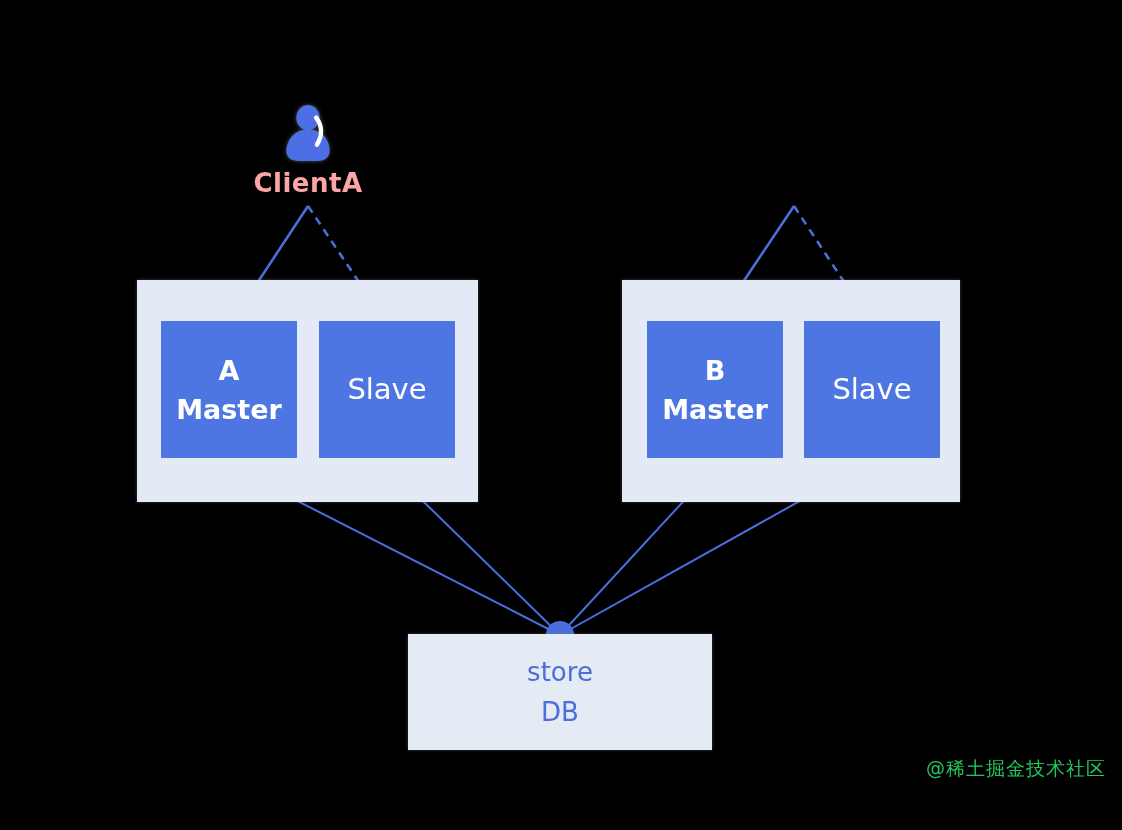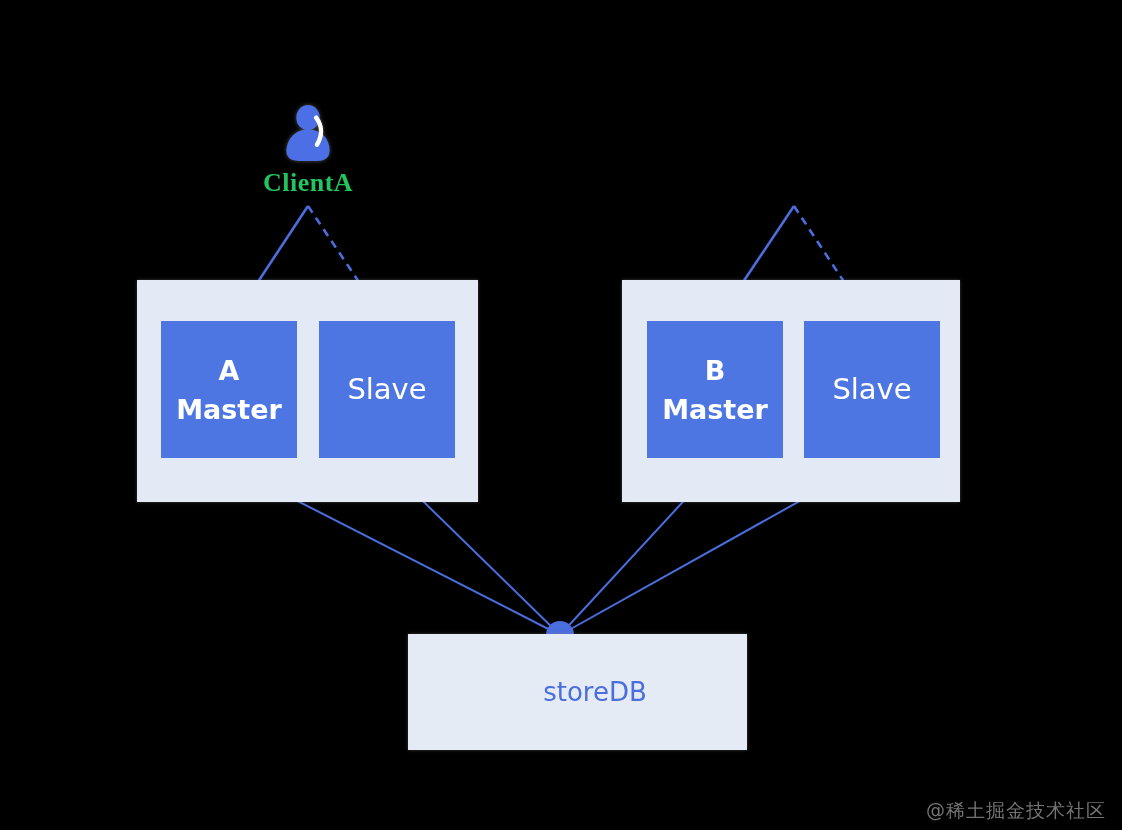--- a/index.html
+++ b/index.html
@@ -23,23 +23,22 @@
     display: block;
     margin: 0 auto;
     width: 54px;
     height: 60px;
     filter: drop-shadow(0 0 2px rgba(140,140,140,0.55));
   }
   .client-label {
     margin-top: 5px;
     font-size: 26px;
     font-weight: 700;
-    color: #22c55e;
+    color: #fca5a5;
     letter-spacing: 0.5px;
-    font-family: Liberation Serif, serif;
   }
 
   
   .cluster {
     position: absolute;
     background: #e4eaf5;
     box-shadow: 0 0 3px rgba(130,130,130,0.5);
   }
 
   
@@ -61,26 +60,25 @@
   
   .db {
     position: absolute;
     left: 408px;
     top: 634px;
     width: 304px;
     height: 116px;
     background: #e5ebf4;
     box-shadow: 0 0 3px rgba(130,130,130,0.5);
     display: flex;
-    flex-direction: row;
+    flex-direction: column;
     align-items: center;
     justify-content: center;
     color: #4a6edb;
     font-size: 26px;
-    padding-left: 35px;
   }
   .db .line { line-height: 40px; }
 
   
   svg.edges {
     position: absolute;
     left: 0; top: 0;
     pointer-events: none;
   }
   .edge {
@@ -88,22 +86,22 @@
     fill: none;
   }
   .edge.arrow  { stroke-width: 2.6px; }
   .edge.dashed { stroke-dasharray: 8 6; }
   .edge.thin   { stroke-width: 2px; }
 
   
   .watermark {
     position: absolute;
     right: 16px;
-    top: 798px;
-    color: #737373;
+    top: 756px;
+    color: #22c55e;
     font-size: 19px;
     letter-spacing: 1px;
     text-shadow: 0 0 2px rgba(0,0,0,0.8);
   }
 </style>
 </head>
 <body>
 
 <div class="canvas">
 

